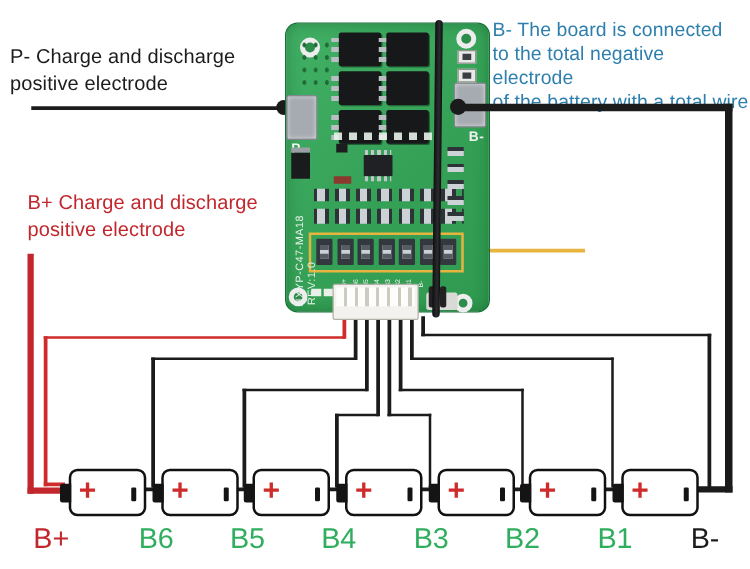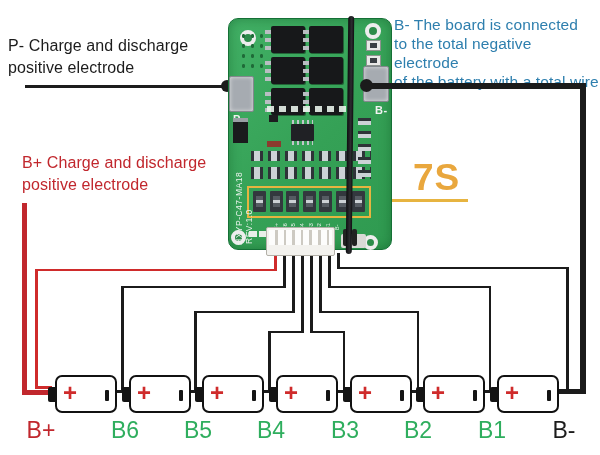--- a/index.html
+++ b/index.html
@@ -100,21 +100,20 @@
     <div>B- The board is connected</div>
     <div>to the total negative electrode</div>
     <div>of the battery with a total wire</div>
   </div>
 
   <div class="abs note note-bp" style="left:22px; top:152px; width:230px;">
     <div>B+ Charge and discharge</div>
     <div>positive electrode</div>
   </div>
 
-  <div class="abs seven-s" style="left:413px; top:157px;">7S</div>
   <div class="abs" style="left:368px; top:199px; width:100px; height:2.5px; background:var(--gold);"></div>
 
   <div class="abs" style="left:25px; top:84.5px; width:199px; height:3.2px; background:var(--ink);"></div>
   <div class="dot" style="left:221px; top:80px; width:12px; height:12px;"></div>
 
   <div class="board">
     <div class="hole" style="left:11px; top:11px; width:16px; height:16px;"></div>
     <div class="hole" style="left:136px; top:4px; width:16px; height:16px;"></div>
     <div class="hole" style="left:2px; top:211px; width:15px; height:15px;"></div>
     <div class="hole" style="left:134px; top:216px; width:15px; height:15px;"></div>

